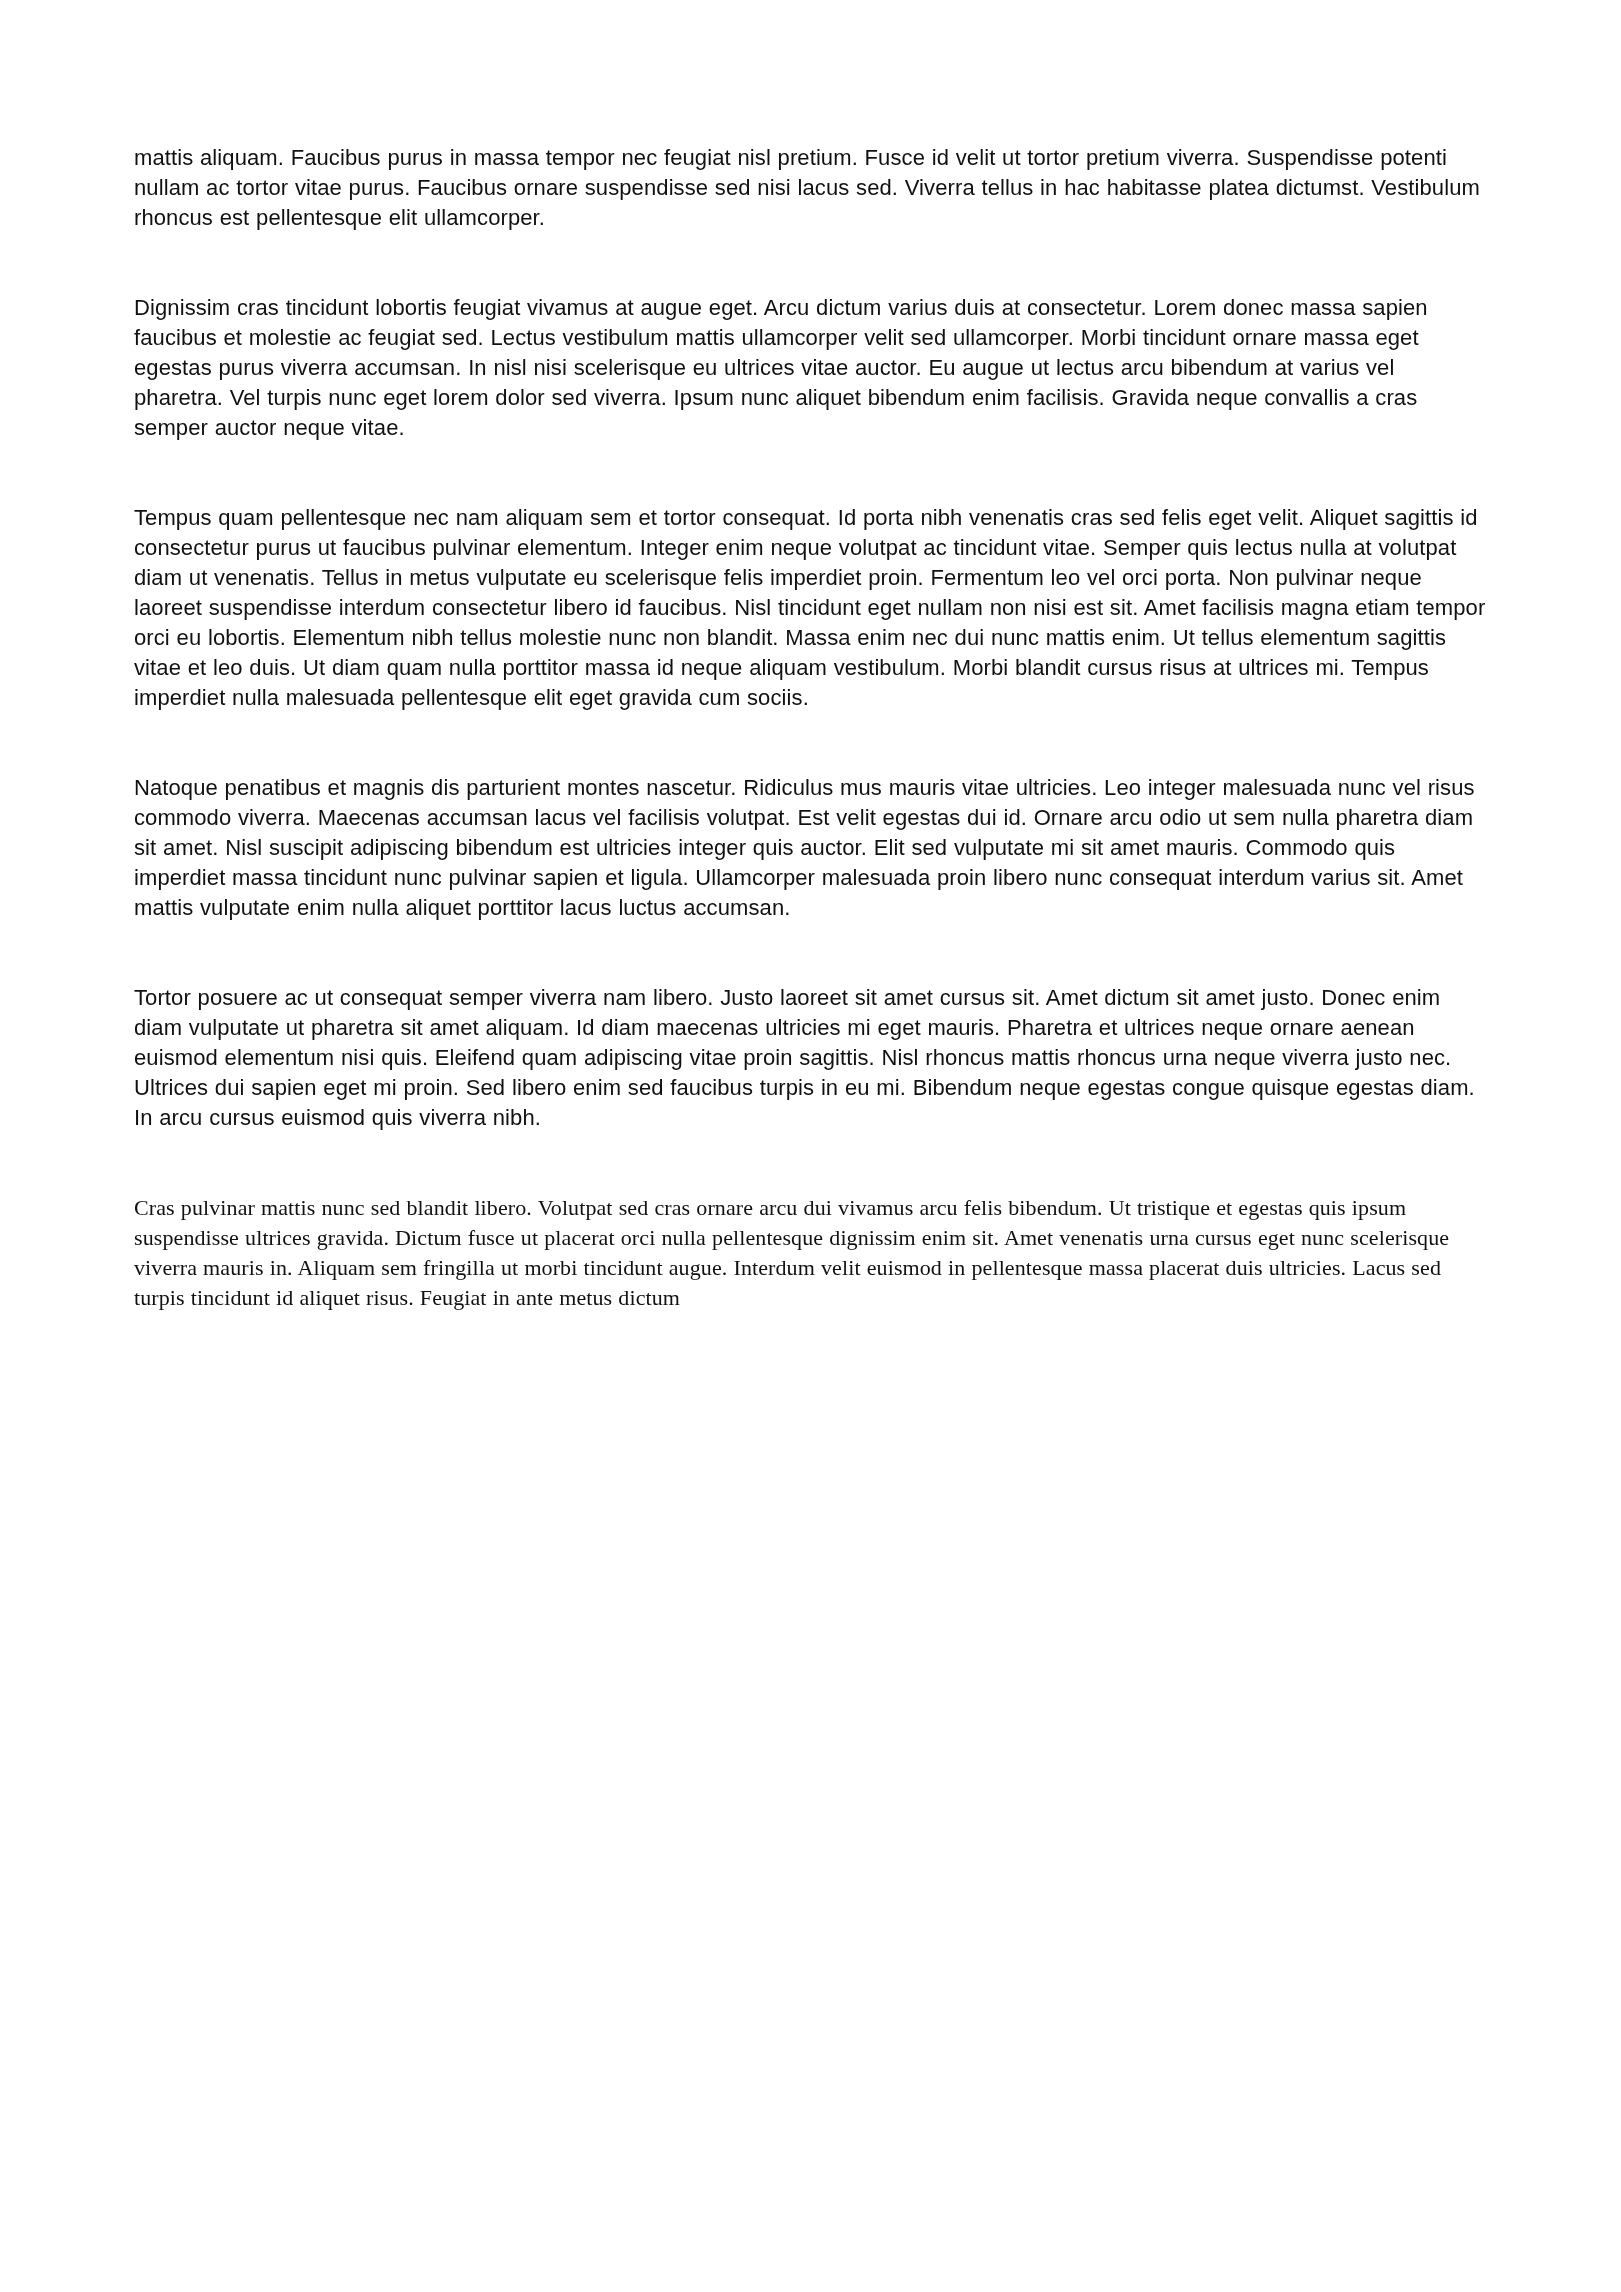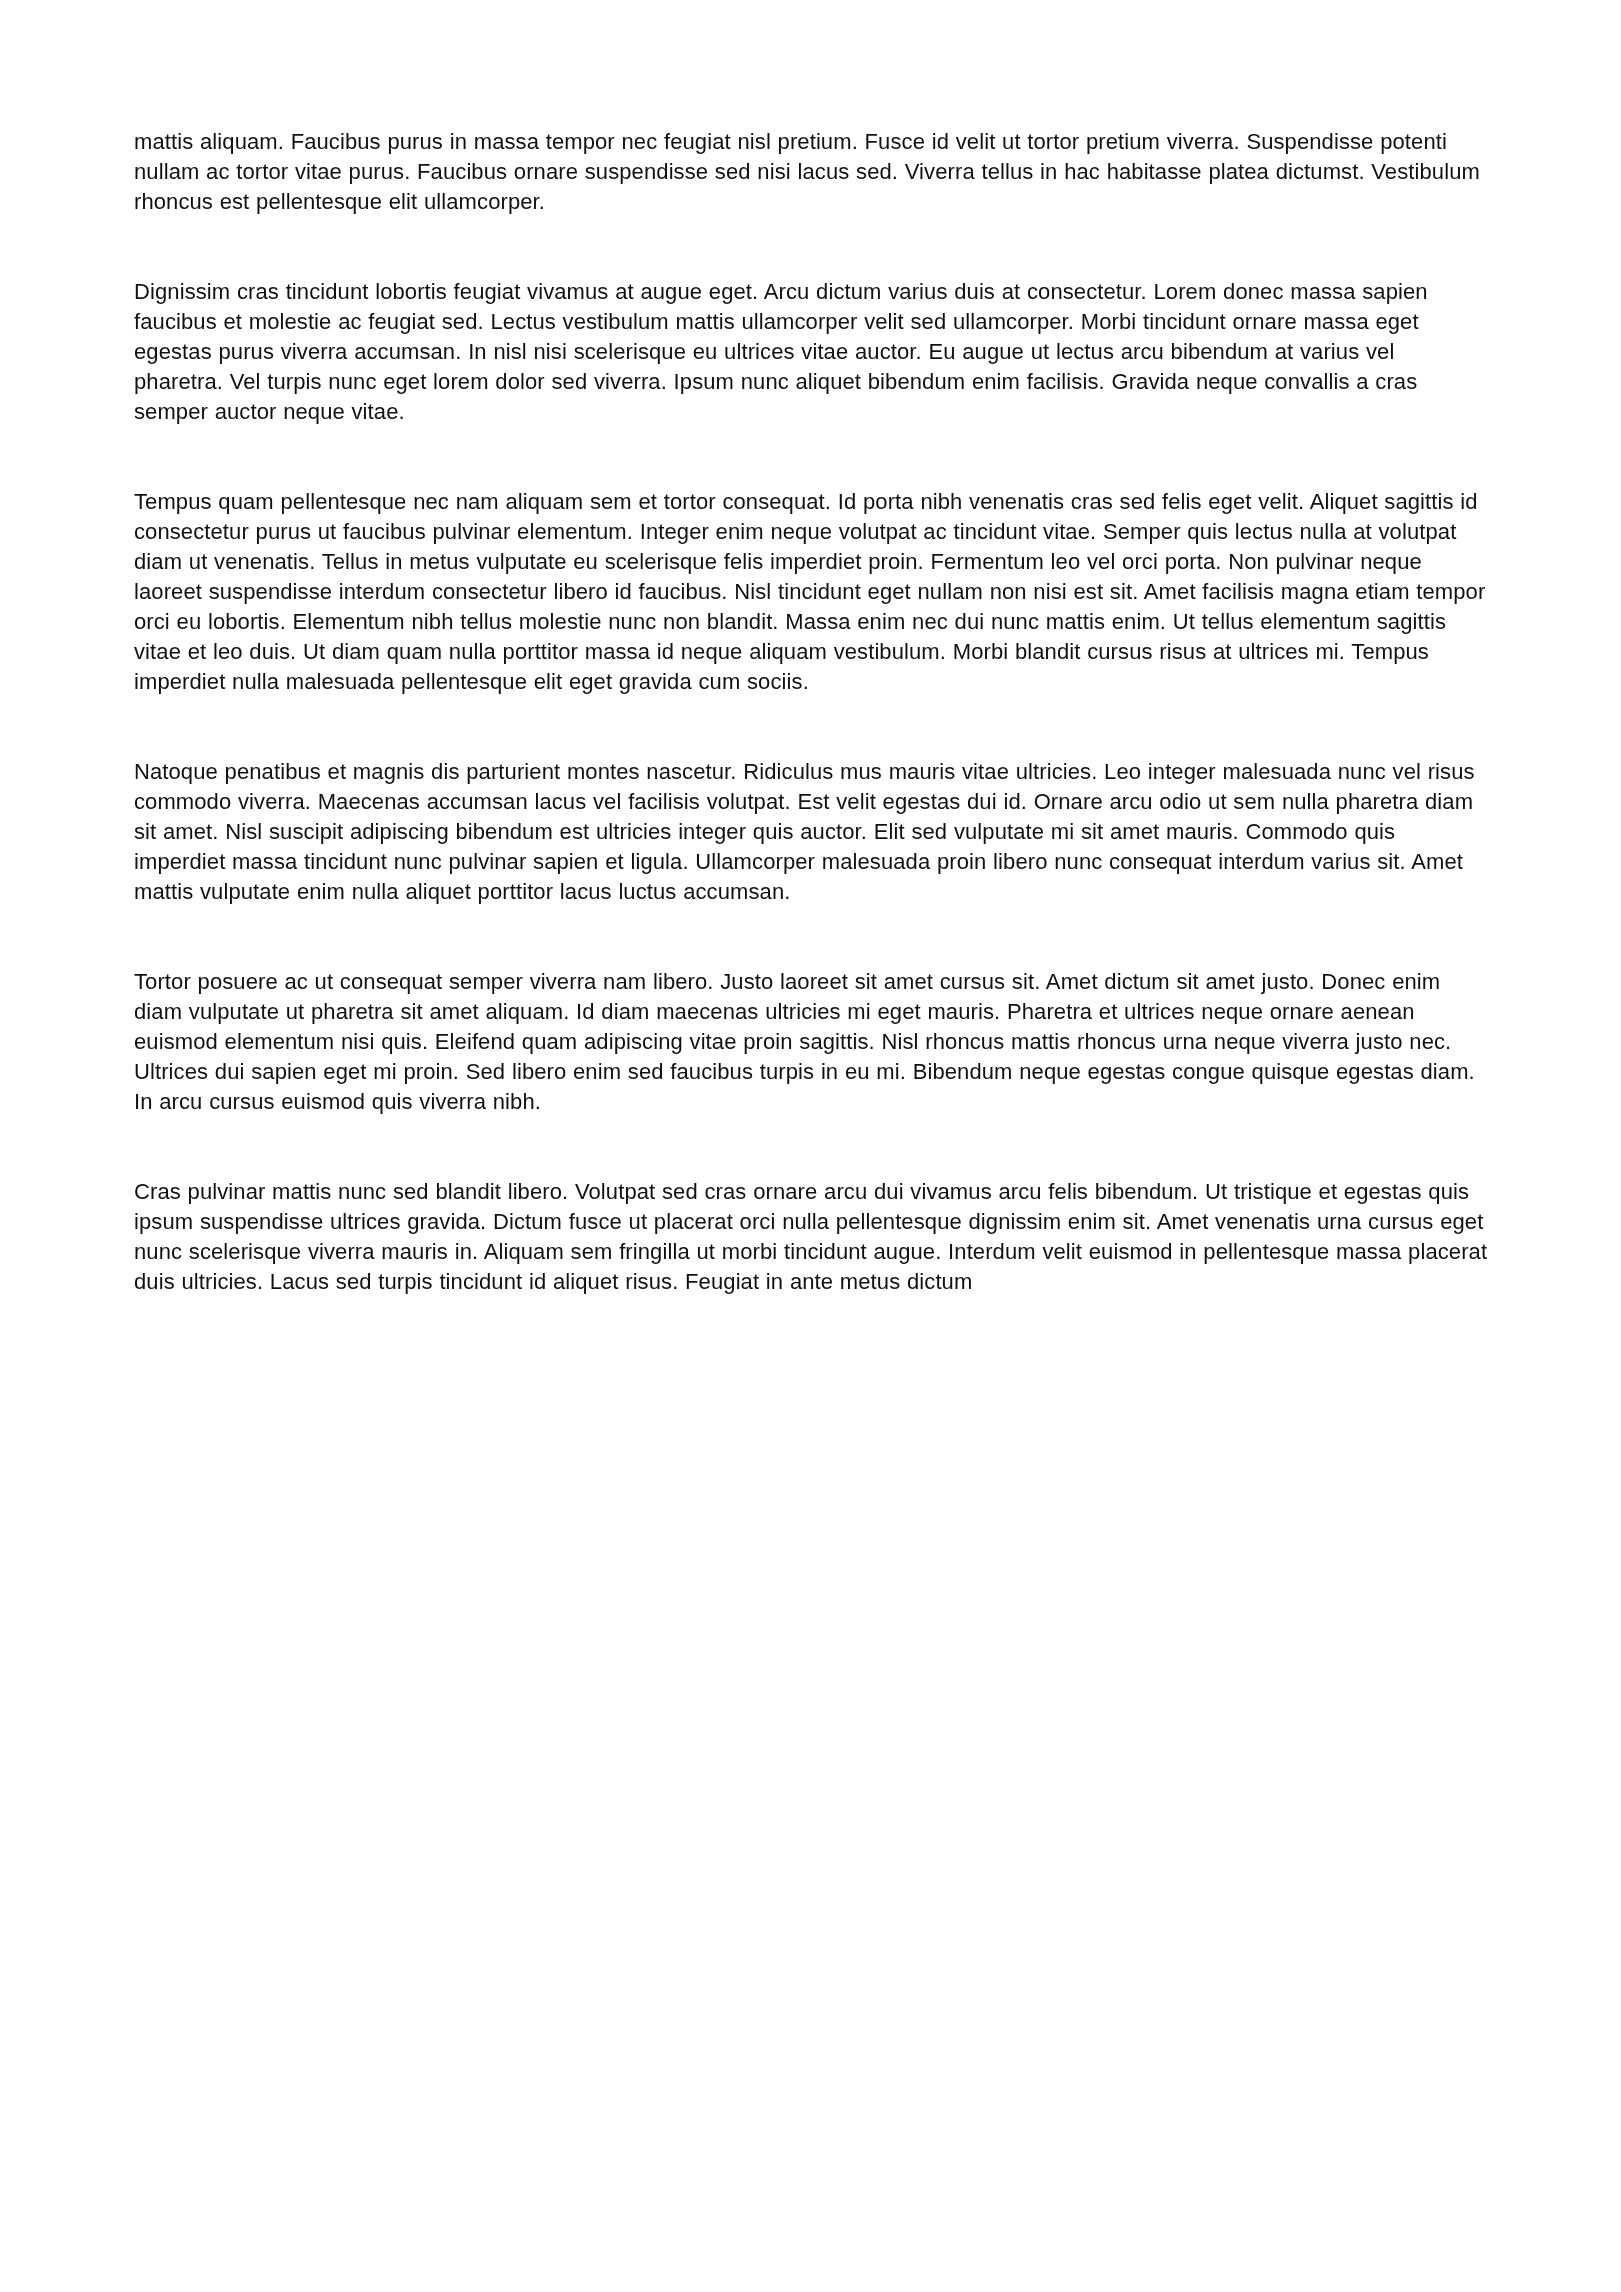--- a/index.html
+++ b/index.html
@@ -16,30 +16,31 @@
     font-family: "Liberation Sans", sans-serif;
   }
   .content {
     position: absolute;
     top: 127px;
     left: 134px;
     width: 1355px;
     color: #111111;
   }
   .content p {
-    margin: 0 0 60px 0;
+    margin: 16px 0 60px 0;
     font-size: 22px;
     line-height: 30px;
     font-weight: 400;
     letter-spacing: 0.1px;
     text-align: left;
     word-spacing: 0.5px;
   }
   .content p:last-child {
     margin-bottom: 0;
+    font-family: Liberation Serif, serif;
   }
 </style>
 </head>
 <body>
 
 <div class="page">
   <div class="content">
     <p>mattis aliquam. Faucibus purus in massa tempor nec feugiat nisl pretium. Fusce id velit ut tortor pretium viverra. Suspendisse potenti nullam ac tortor vitae purus. Faucibus ornare suspendisse sed nisi lacus sed. Viverra tellus in hac habitasse platea dictumst. Vestibulum rhoncus est pellentesque elit ullamcorper.</p>
     <p>Dignissim cras tincidunt lobortis feugiat vivamus at augue eget. Arcu dictum varius duis at consectetur. Lorem donec massa sapien faucibus et molestie ac feugiat sed. Lectus vestibulum mattis ullamcorper velit sed ullamcorper. Morbi tincidunt ornare massa eget egestas purus viverra accumsan. In nisl nisi scelerisque eu ultrices vitae auctor. Eu augue ut lectus arcu bibendum at varius vel pharetra. Vel turpis nunc eget lorem dolor sed viverra. Ipsum nunc aliquet bibendum enim facilisis. Gravida neque convallis a cras semper auctor neque vitae.</p>
     <p>Tempus quam pellentesque nec nam aliquam sem et tortor consequat. Id porta nibh venenatis cras sed felis eget velit. Aliquet sagittis id consectetur purus ut faucibus pulvinar elementum. Integer enim neque volutpat ac tincidunt vitae. Semper quis lectus nulla at volutpat diam ut venenatis. Tellus in metus vulputate eu scelerisque felis imperdiet proin. Fermentum leo vel orci porta. Non pulvinar neque laoreet suspendisse interdum consectetur libero id faucibus. Nisl tincidunt eget nullam non nisi est sit. Amet facilisis magna etiam tempor orci eu lobortis. Elementum nibh tellus molestie nunc non blandit. Massa enim nec dui nunc mattis enim. Ut tellus elementum sagittis vitae et leo duis. Ut diam quam nulla porttitor massa id neque aliquam vestibulum. Morbi blandit cursus risus at ultrices mi. Tempus imperdiet nulla malesuada pellentesque elit eget gravida cum sociis.</p>

